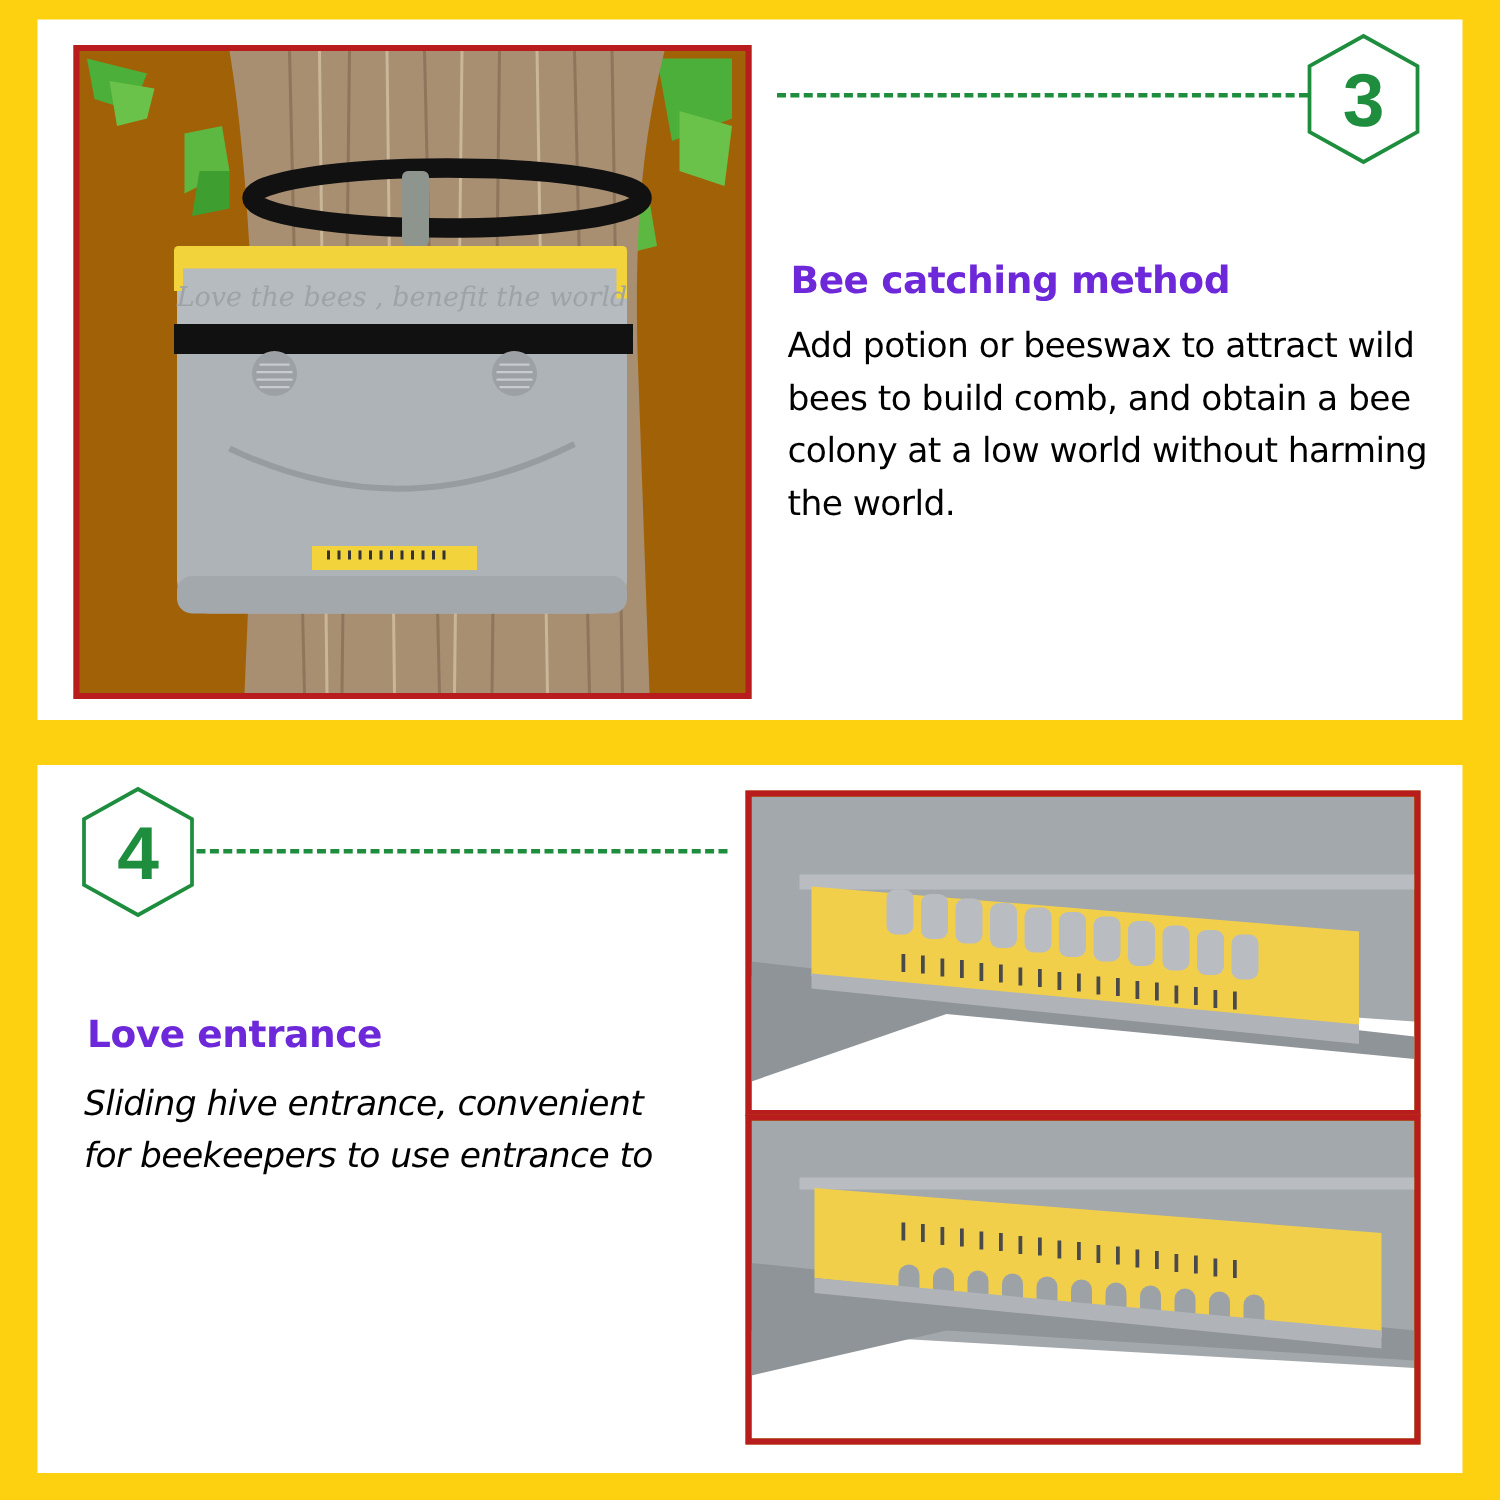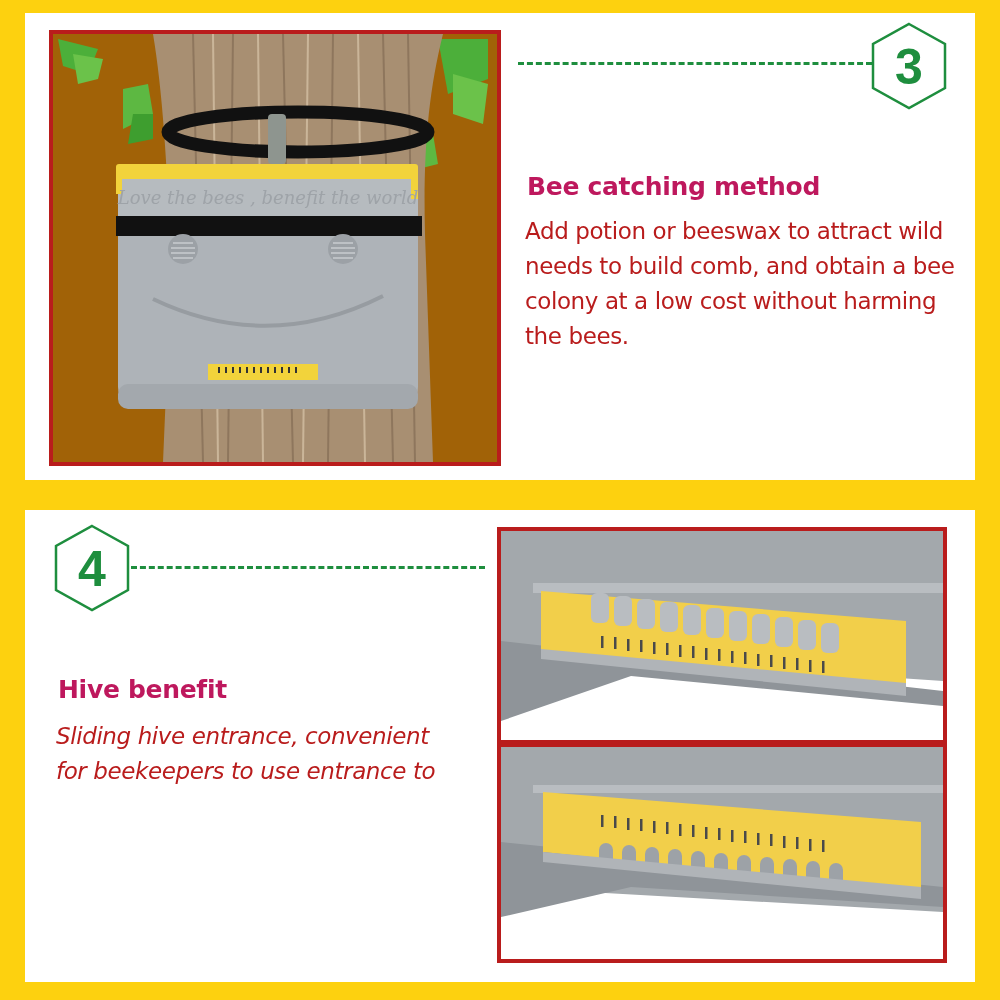--- a/index.html
+++ b/index.html
@@ -14,25 +14,25 @@
     position: absolute; box-sizing: border-box;
     border: 4px solid #b91c1c; overflow: hidden; background: #a16207;
   }
   .dash {
     position: absolute; height: 0;
     border-top: 3px dashed #1E8E3E;
   }
   .hex { position: absolute; }
   .hex svg { width: 100%; height: 100%; display: block; }
   .heading {
-    position: absolute; font-weight: bold; font-size: 25px; color: #be185d;
+    position: absolute; font-weight: bold; font-size: 25px; color: #6d28d9;
     font-family: "DejaVu Sans", sans-serif; letter-spacing: -0.3px;
   }
   .body-text {
-    position: absolute; font-size: 23px; line-height: 35px; color: #b91c1c;
+    position: absolute; font-size: 23px; line-height: 35px; color: #000000;
     font-family: "DejaVu Sans", sans-serif; letter-spacing: -0.4px;
   }
   .body-text span { display: block; white-space: nowrap; }
 </style>
 </head>
 <body>
 
 <div class="panel" style="left:25px; top:13px; width:950px; height:467px;"></div>
 
 <div class="photo-frame" style="left:49px; top:30px; width:452px; height:436px;">
@@ -113,37 +113,37 @@
   <svg viewBox="0 0 78 88">
     <polygon points="39,2 75,22 75,66 39,86 3,66 3,22" fill="#fff" stroke="#1E8E3E" stroke-width="2.5"></polygon>
     <text x="39" y="62" text-anchor="middle" font-family="Liberation Sans, sans-serif" font-weight="bold" font-size="50" fill="#1E8E3E">3</text>
   </svg>
 </div>
 
 <div class="heading" style="left:527px; top:172px;">Bee catching method</div>
 
 <div class="body-text" style="left:525px; top:214px;">
   <span>Add potion or beeswax to attract wild</span>
-  <span>needs to build comb, and obtain a bee</span>
-  <span>colony at a low cost without harming</span>
-  <span>the bees.</span>
+  <span>bees to build comb, and obtain a bee</span>
+  <span>colony at a low world without harming</span>
+  <span>the world.</span>
 </div>
 
 <div class="panel" style="left:25px; top:510px; width:950px; height:472px;"></div>
 
 <div class="hex" style="left:53px; top:524px; width:78px; height:88px;">
   <svg viewBox="0 0 78 88">
     <polygon points="39,2 75,22 75,66 39,86 3,66 3,22" fill="#fff" stroke="#1E8E3E" stroke-width="2.5"></polygon>
     <text x="39" y="62" text-anchor="middle" font-family="Liberation Sans, sans-serif" font-weight="bold" font-size="50" fill="#1E8E3E">4</text>
   </svg>
 </div>
 
 <div class="dash" style="left:131px; top:566px; width:354px;"></div>
 
-<div class="heading" style="left:58px; top:675px;">Hive benefit</div>
+<div class="heading" style="left:58px; top:675px;">Love entrance</div>
 
 <div class="body-text" style="left:56px; top:719px;font-style:italic;">
   <span>Sliding hive entrance, convenient</span>
   <span>for beekeepers to use entrance to</span>
 </div>
 
 <div class="photo-frame" style="left:497px; top:527px; width:450px; height:217px;">
   <svg width="442" height="209" viewBox="0 0 442 209">
     <rect width="442" height="209" fill="#A3A8AC"></rect>
     <polygon points="0,120 442,150 442,209 0,209" fill="#fff"></polygon>

